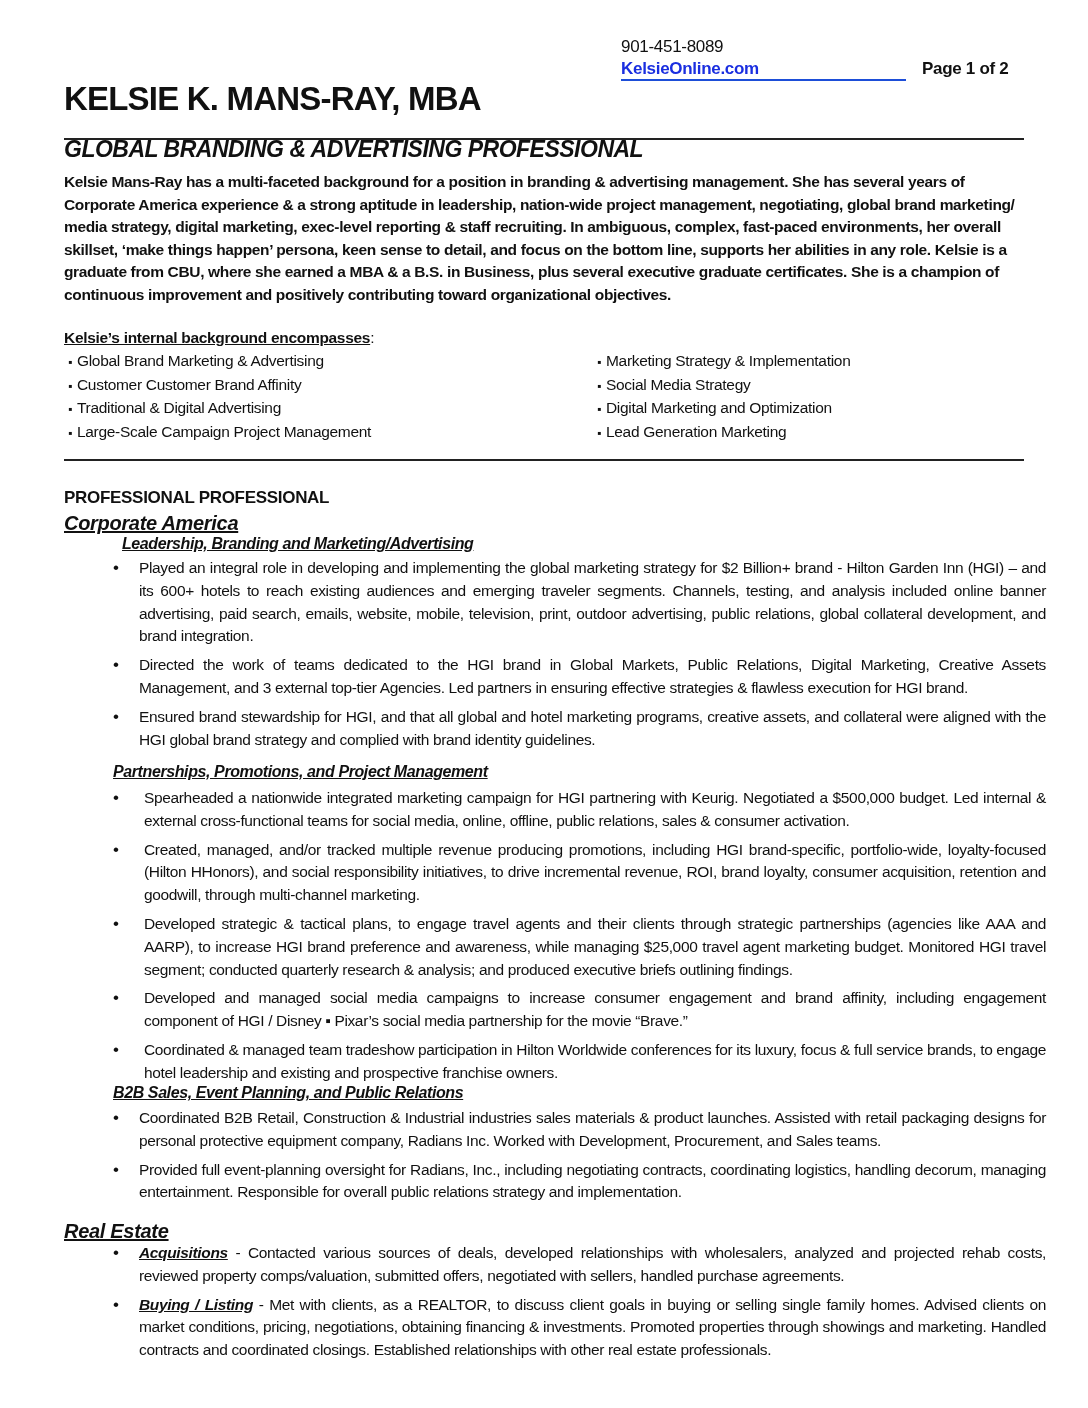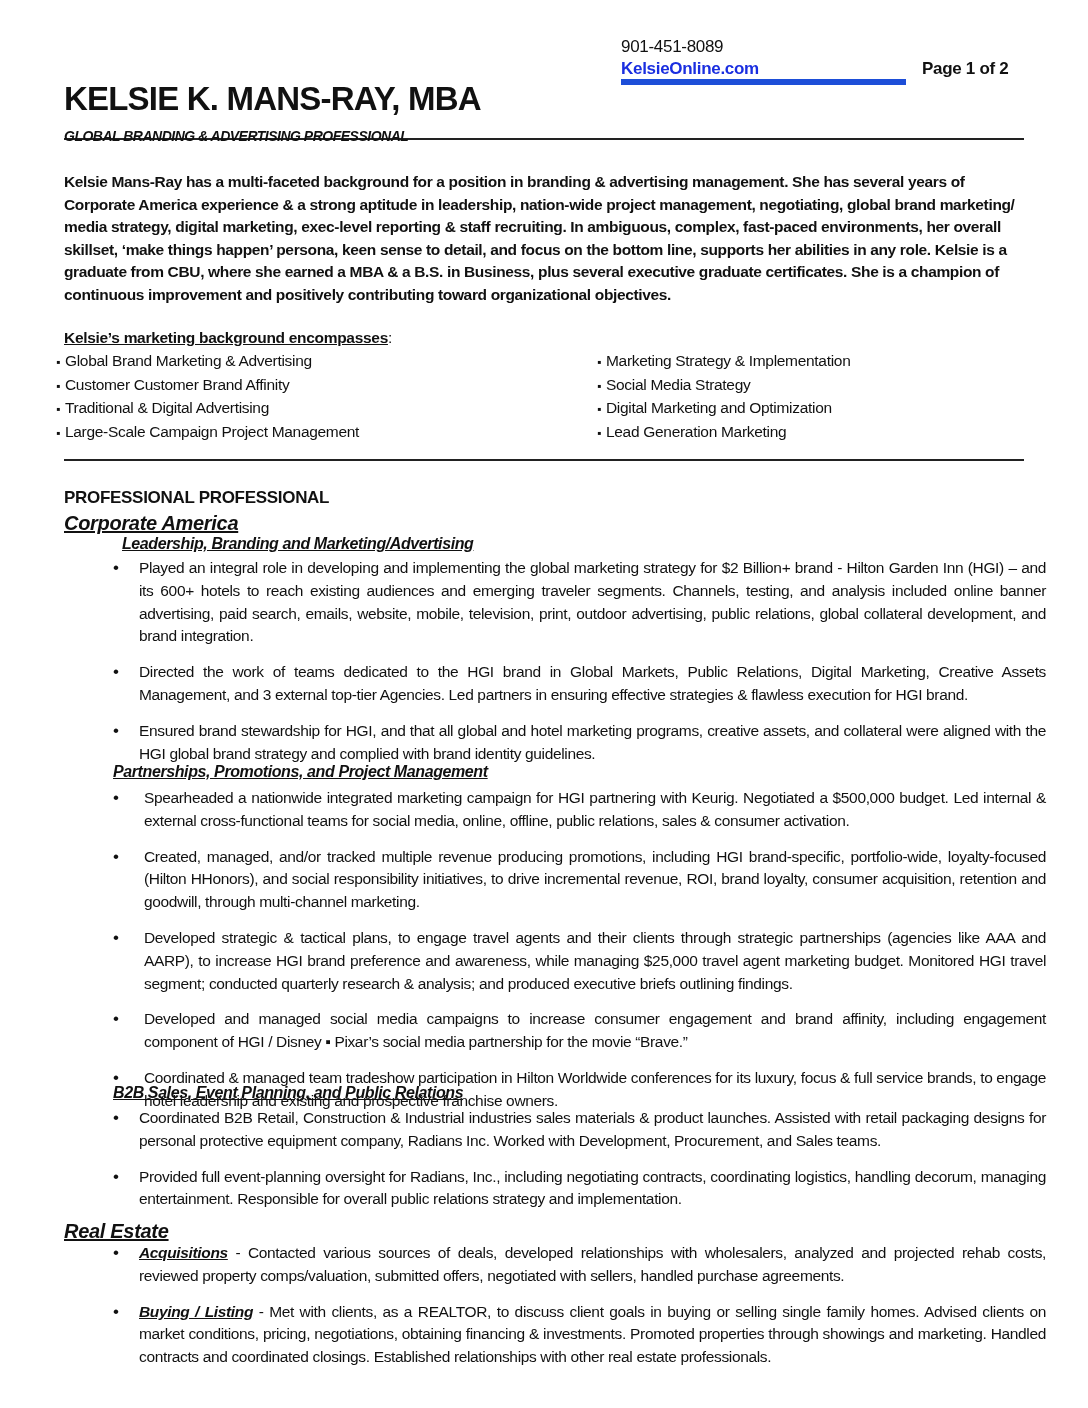--- a/index.html
+++ b/index.html
@@ -30,21 +30,21 @@
       letter-spacing: -0.3px;
     }
     .contact .phone { display: block; }
     .contact .row2 { display: block; white-space: nowrap; }
     .contact a.site {
       color: #1a2ee0;
       text-decoration: underline;
       font-weight: bold;
       display: inline-block;
       width: 285px;
-      border-bottom: 6px solid #1d4ed8;
+      border-bottom: 2px solid #1d4ed8;
       text-decoration: none;
       line-height: 20px;
     }
     .contact .pageno {
       font-weight: bold;
       margin-left: 16px;
     }
     .name {
       position: absolute;
       left: 64px;
@@ -61,22 +61,22 @@
       height: 2px;
       background: #222222;
       border: none;
       margin: 0;
     }
     .rule.r1 { top: 138px; }
     .rule.r2 { top: 459px; }
     .headline {
       position: absolute;
       left: 64px;
-      top: 128px;
-      font-size: 14px;
+      top: 136px;
+      font-size: 23px;
       font-weight: bold;
       font-style: italic;
       letter-spacing: -0.5px;
       margin: 0;
     }
     .summary {
       position: absolute;
       left: 64px;
       top: 171px;
       width: 965px;
@@ -100,21 +100,21 @@
     .bg-list {
       position: absolute;
       top: 350px;
       margin: 0;
       padding: 0;
       list-style: none;
       font-size: 15.5px;
       line-height: 22.5px;
       letter-spacing: -0.3px;
     }
-    .bg-list.left { left: 56px; }
+    .bg-list.left { left: 68px; }
     .bg-list.right { left: 597px; }
     .bg-list li::before {
       content: "\25AA";
       margin-right: 5px;
       font-size: 12px;
     }
     .section-title {
       position: absolute;
       left: 64px;
       top: 488px;
@@ -159,21 +159,21 @@
       position: absolute;
       left: 0;
       top: 0;
       font-size: 17px;
     }
     .bullets.b1 { left: 113px; top: 557px; width: 933px; }
     .bullets.b2 { left: 113px; top: 787px; width: 933px; }
     .bullets.b2 li { padding-left: 31px; }
     .bullets.b3 { left: 113px; top: 1107px; width: 933px; }
     .bullets.b4 { left: 113px; top: 1242px; width: 933px; }
-    .bullets li + li { margin-top: 13px; }
+    .bullets li + li { margin-top: 6px; }
     .inline-label {
       font-weight: bold;
       font-style: italic;
       text-decoration: underline;
     }
   </style>
 </head>
 <body>
 
 <div class="page">
@@ -187,21 +187,21 @@
 
   <h1 class="name">KELSIE K. MANS-RAY, MBA</h1>
 
   <hr class="rule r1">
 
   <h2 class="headline">GLOBAL BRANDING &amp; ADVERTISING PROFESSIONAL</h2>
 
   <p class="summary">Kelsie Mans-Ray has a multi-faceted background for a position in branding &amp; advertising management.  She has several years of Corporate America experience &amp; a strong aptitude in leadership, nation-wide project management, negotiating, global brand marketing/ media strategy, digital marketing, exec-level reporting &amp; staff recruiting.  In ambiguous, complex, fast-paced environments, her overall skillset, ‘make things happen’ persona, keen sense to detail, and focus on the bottom line, supports her abilities in any role.  Kelsie is a graduate from CBU, where she earned a MBA &amp; a B.S. in Business, plus several executive graduate certificates.  She is a champion of continuous improvement and positively contributing toward organizational objectives.</p>
 
   <div class="bg-heading">
-    <span class="u">Kelsie’s marketing background encompasses</span><span>:</span>
+    <span class="u">Kelsie’s internal background encompasses</span><span>:</span>
   </div>
 
   <ul class="bg-list left">
     <li>Global Brand Marketing &amp; Advertising</li>
     <li>Customer Customer Brand Affinity</li>
     <li>Traditional &amp; Digital Advertising</li>
     <li>Large-Scale Campaign Project Management</li>
   </ul>
 
   <ul class="bg-list right">

